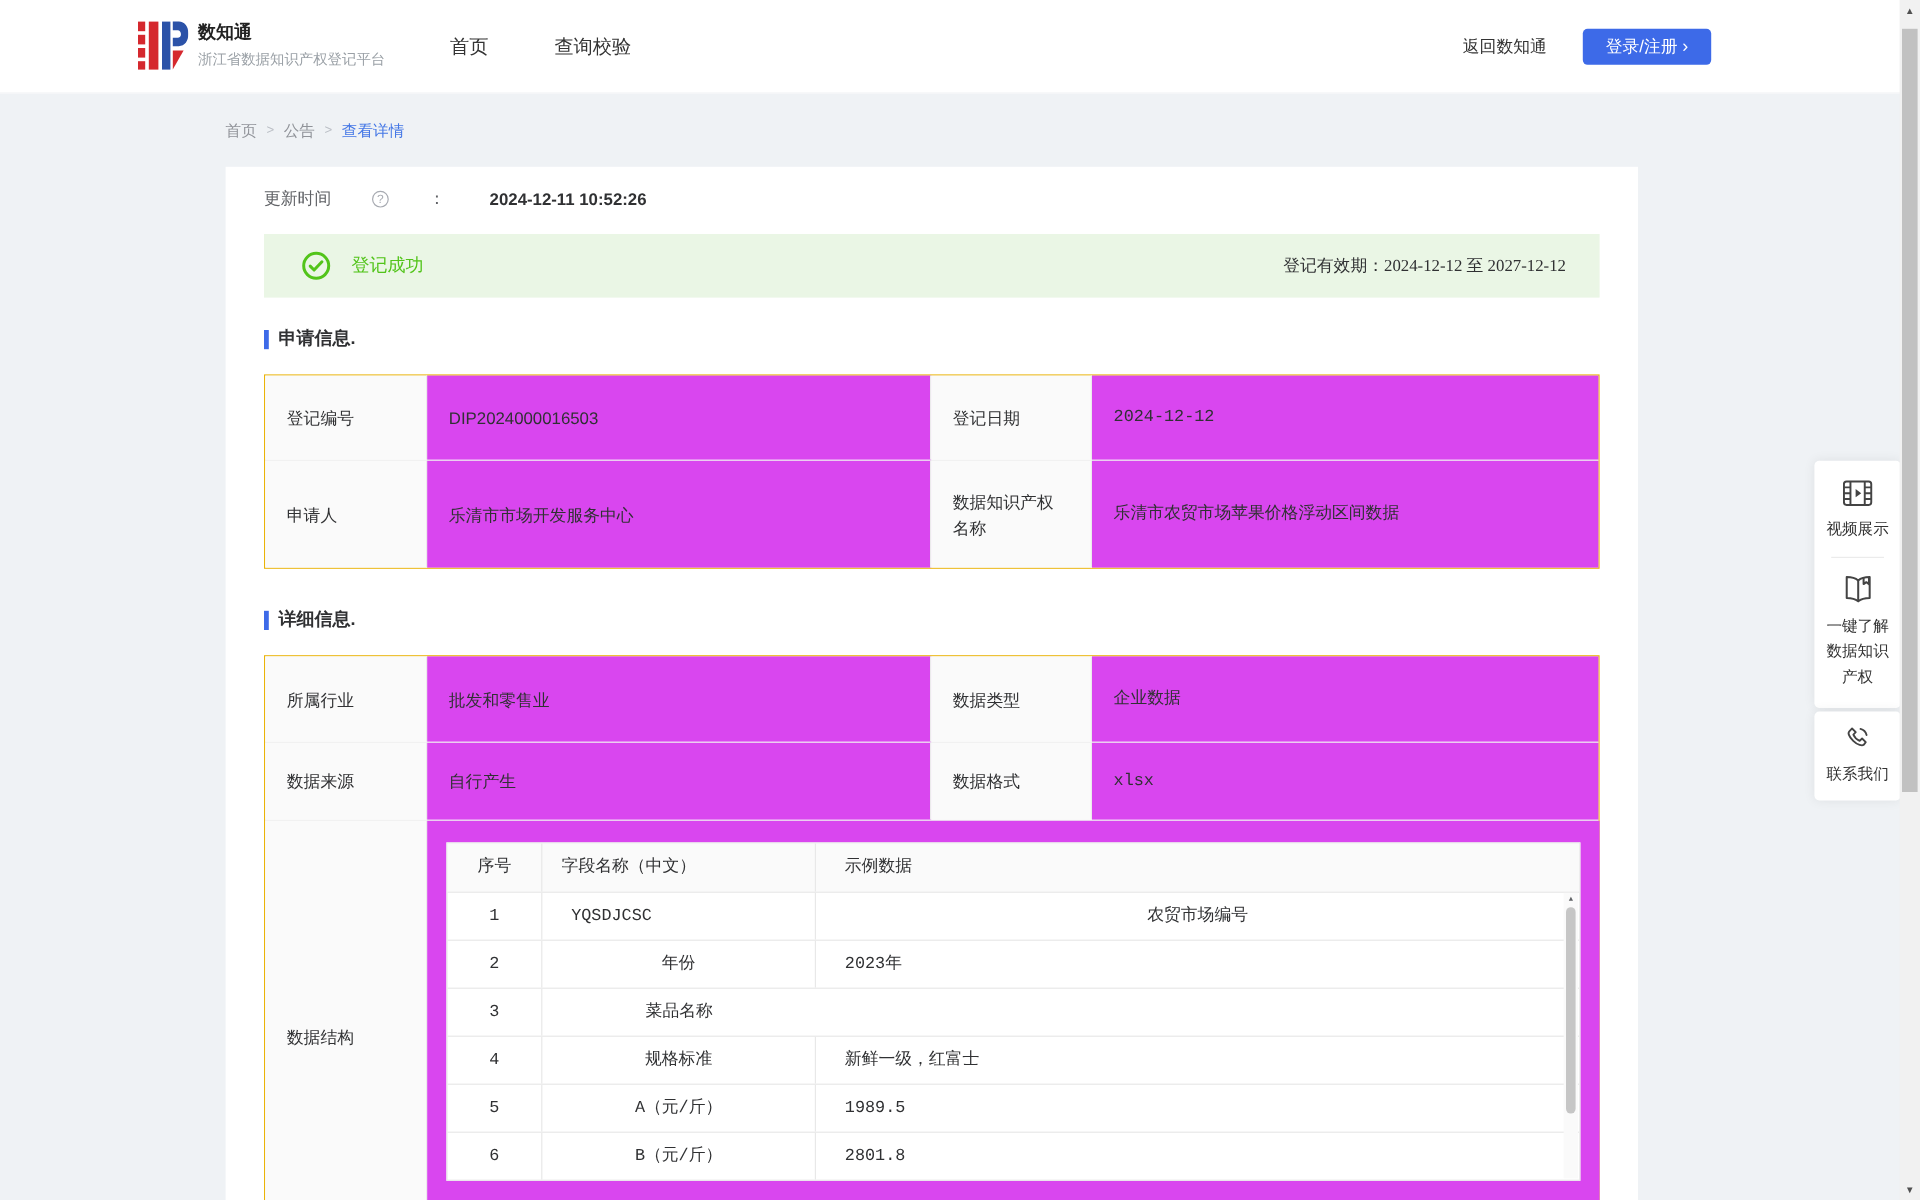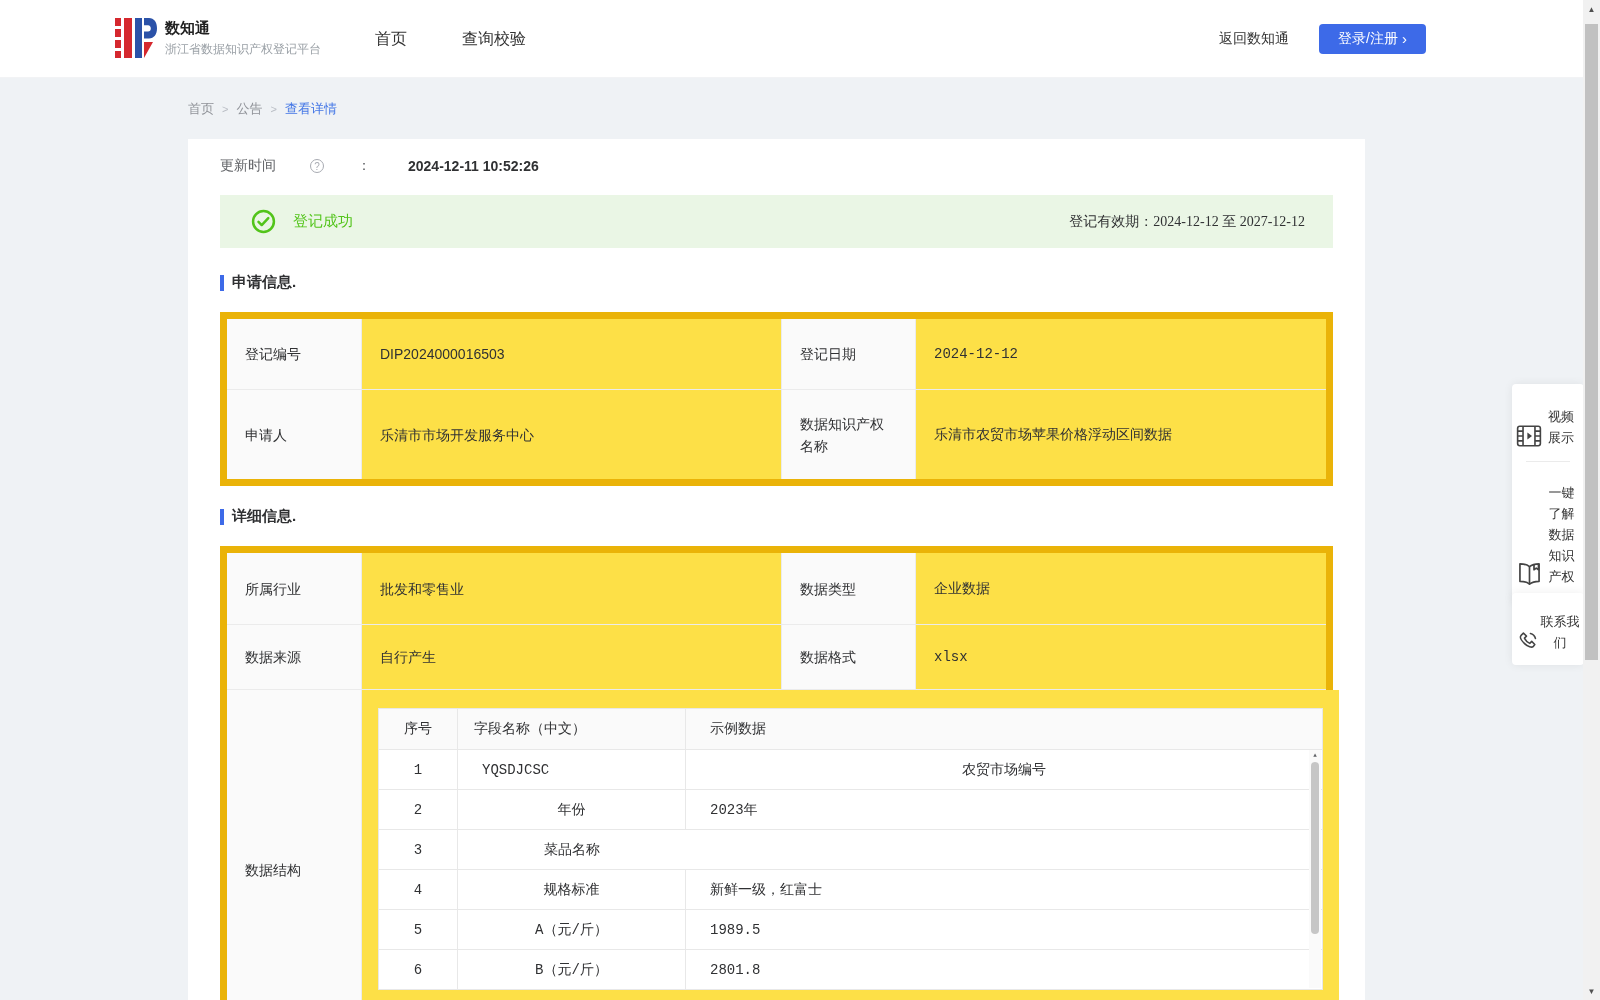--- a/index.html
+++ b/index.html
@@ -37,31 +37,31 @@
   .banner-check { margin-left:31px; width:25px; height:25px; }
   .banner-status { margin-left:17px; font-size:15px; color:#52C41A; }
   .banner-valid { margin-left:auto; margin-right:28px; font-size:14px; color:#303133; }
   .banner-valid-value { font-family:"Liberation Serif","DejaVu Serif",serif; }
 
   .sec-title { position:absolute; left:32px; display:flex; align-items:center; font-size:15px; font-weight:600; color:#303133; }
   .sec-title .bar { width:4px; height:16px; background:#3D6AE8; margin-right:8px; }
   .sec-app { top:134px; }
   .sec-detail { top:368px; }
 
-  .vtable { position:absolute; left:32px; width:1113px; border:7px solid #eab308; }
+  .vtable { position:absolute; left:32px; width:1113px; border:1px solid #eab308; }
   .vt-app { top:173px; }
   .vt-detail { top:407px; }
   .vrow { display:grid; grid-template-columns:135px 420px 134px 1fr; }
   .vrow + .vrow { border-top:1px solid #EBEBEB; }
   .vrow.r70 { height:70px; }
   .vrow.r90 { height:90px; }
   .vrow.r71 { height:71px; }
   .vrow.r65 { height:65px; }
   .vrow.rstruct { height:360px; grid-template-columns:135px 1fr; }
-  .vcell { display:flex; align-items:center; padding:10px 18px; font-size:14px; color:#303133; border-right:1px solid #EBEBEB; background:#fde047; line-height:22px; }
+  .vcell { display:flex; align-items:center; padding:10px 18px; font-size:14px; color:#303133; border-right:1px solid #EBEBEB; background:#d946ef; line-height:22px; }
   .vcell:last-child { border-right:none;font-family:Liberation Mono, monospace; }
   .vlabel { background:#FAFAFA; }
   .struct-value { display:block; padding:18px 16px 0 16px; }
 
   
   .itable { position:relative; width:945px; border:1px solid #E8E8E8; background:#fff; }
   .irow { display:grid; grid-template-columns:79px 228px 1fr; height:40px; }
   .irow + .irow { border-top:1px solid #E8E8E8; }
   .ihead { background:#FAFAFA; }
   .icell { display:flex; align-items:center; font-size:14px; color:#303133; border-right:1px solid #E8E8E8; overflow:hidden; white-space:nowrap; }
@@ -70,21 +70,21 @@
   .ic-pad { padding:0 16px; }
   .ic-pad24 { padding:0 24px; }
   .iscroll { position:absolute; top:41px; right:1px; bottom:1px; width:12px; background:#FAFAFA; cursor:pointer; }
   .iscroll-up { height:11px; display:flex; align-items:center; justify-content:center; font-size:6px; color:#606266; }
   .iscroll-thumb { position:absolute; top:12px; left:2px; width:8px; height:172px; background:#C6C6C6; border-radius:4px; }
 
   
   .fcard { position:absolute; left:1512px; width:72px; background:#fff; border-radius:4px; box-shadow:0 0 10px rgba(0,0,0,0.07); display:flex; flex-direction:column; align-items:center; z-index:30; }
   .fcard1 { top:384px; padding:15px 4px 16px; }
   .fcard2 { top:593px; padding:11px 4px 12px; }
-  .fitem { display:flex; flex-direction:row; align-items:flex-end; cursor:pointer; }
+  .fitem { display:flex; flex-direction:column; align-items:center; cursor:pointer; }
   .flabel { font-size:13px; color:#333; margin-top:7px; text-align:center; line-height:21px; }
   .fdivider { width:44px; height:1px; background:#EBEBEB; margin:13px 0; }
 
   
   .pscroll { position:absolute; right:0; top:0; width:17px; height:1000px; background:#F1F1F1; z-index:60; }
   .ps-up, .ps-down { position:absolute; left:0; width:17px; height:16px; display:flex; align-items:center; justify-content:center; font-size:8px; color:#505050; cursor:pointer; }
   .ps-up { top:1px; }
   .ps-down { bottom:1px; }
   .ps-thumb { position:absolute; left:2px; top:24px; width:13px; height:636px; background:#C1C1C1; cursor:pointer; }
 

